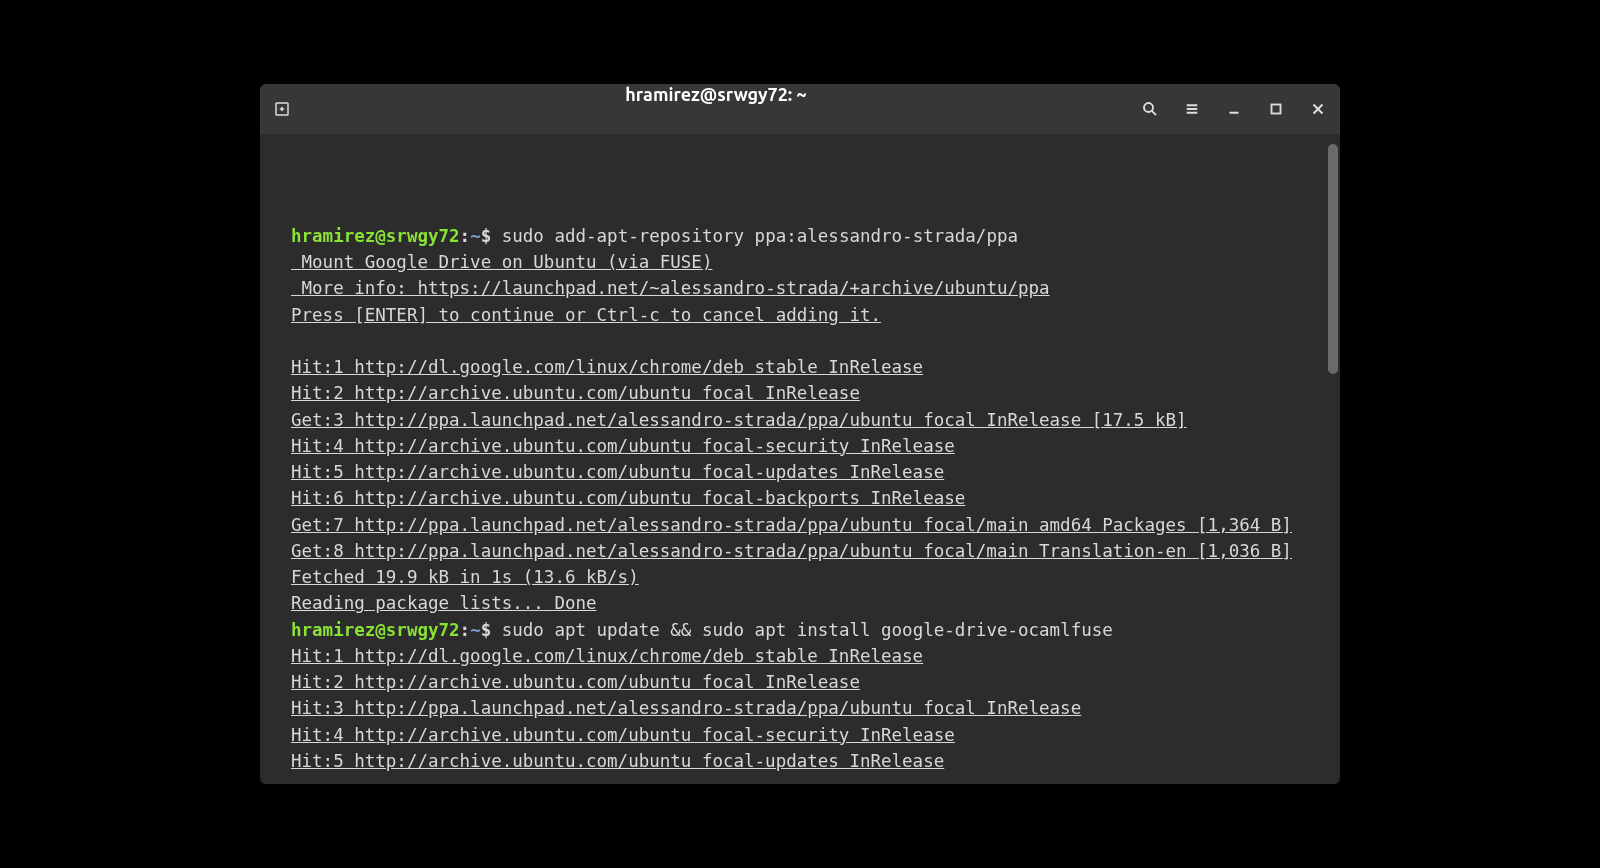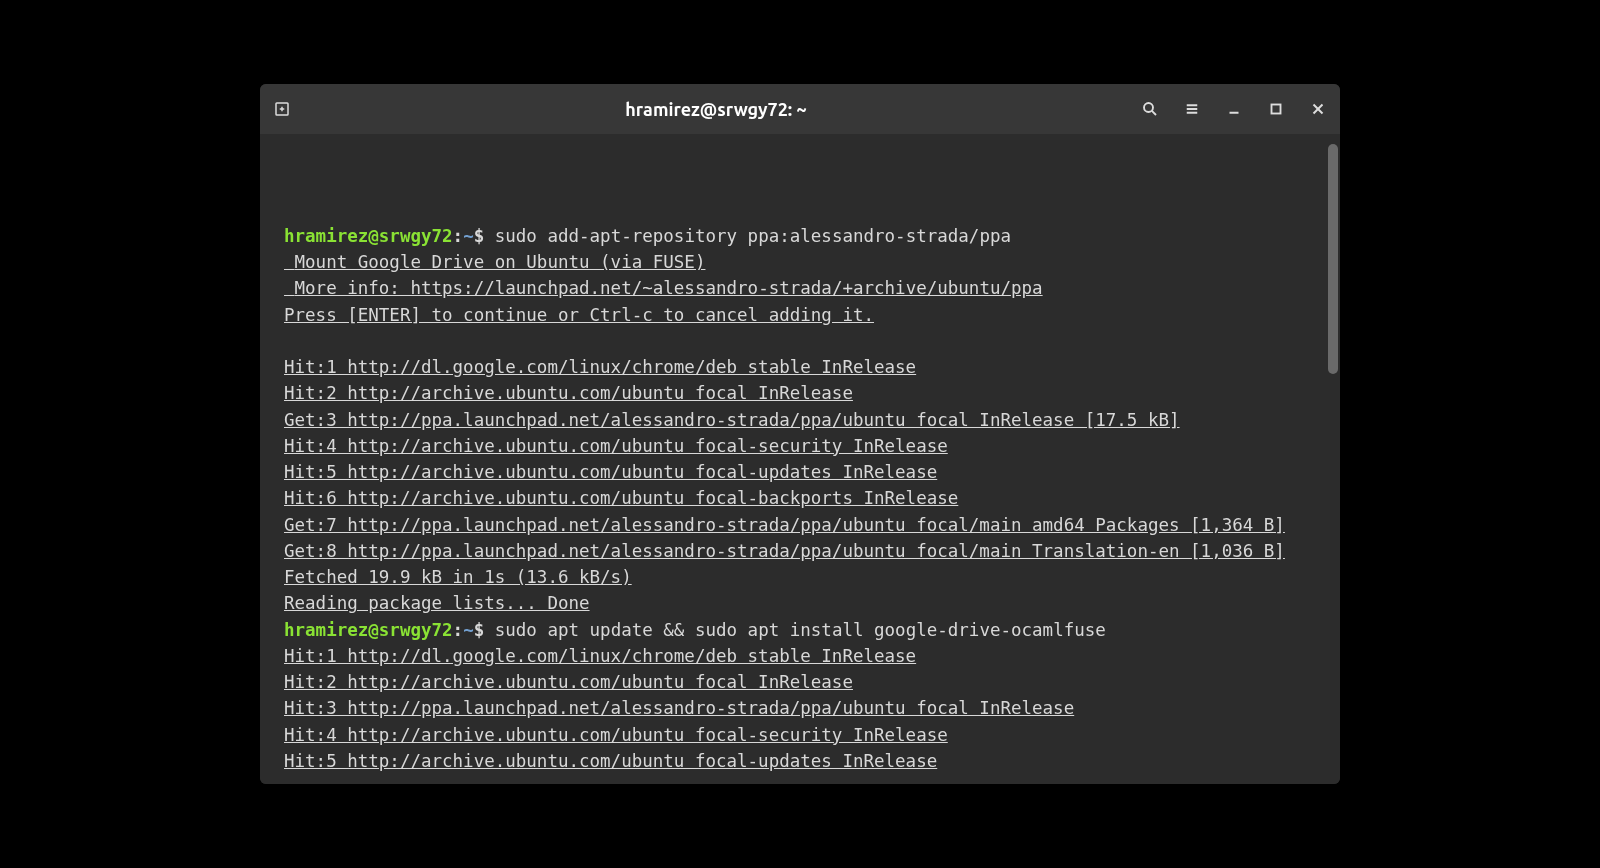--- a/index.html
+++ b/index.html
@@ -19,21 +19,20 @@
       border-radius: 6px;
       overflow: hidden;
       display: flex;
       flex-direction: column;
       position: relative;
     }
     .titlebar {
       height: 50px;
       background: #373737;
       display: flex;
-      align-items: center;
       padding: 0 4px;
       flex-shrink: 0;
     }
     .titlebar-left { display: flex; align-items: center; }
     .titlebar-center {
       flex: 1;
       text-align: center;
       color: #fff;
       font-family: 'Ubuntu', 'DejaVu Sans', sans-serif;
       font-size: 18px;
@@ -47,21 +46,21 @@
       align-items: center;
       justify-content: center;
       color: #ddd;
       cursor: pointer;
       border-radius: 4px;
     }
     .tb-btn svg { width: 18px; height: 18px; }
     .terminal-body {
       flex: 1;
       background: #2c2c2c;
-      padding: 10px 24px;
+      padding: 10px 31px;
       color: #d8d8d8;
       font-size: 17.5px;
       line-height: 1.5;
       overflow: hidden;
       position: relative;
       white-space: pre-wrap;
       word-break: break-all;
       font-weight: 500;
     }
     .scrollbar {

